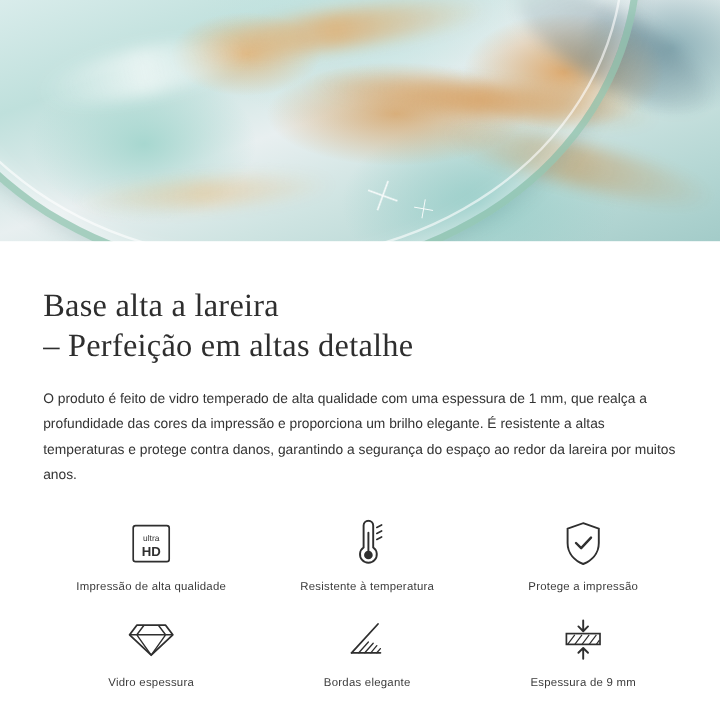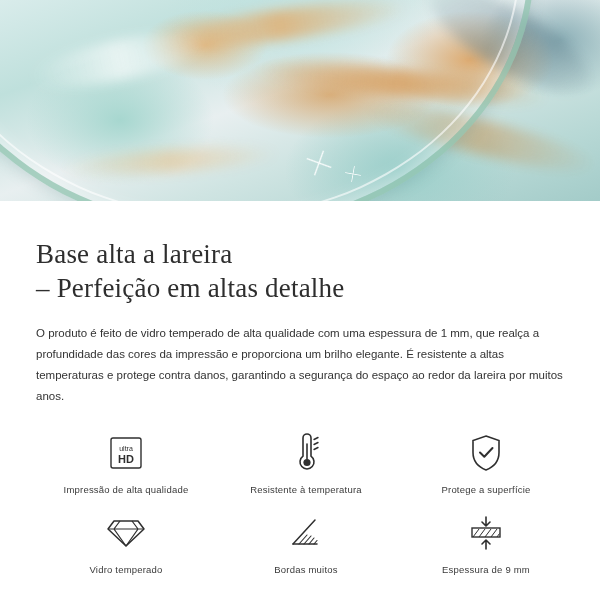--- a/index.html
+++ b/index.html
@@ -203,42 +203,42 @@
         <div class="feature-label">Resistente à temperatura</div>
       </div>
 
       <div class="feature">
         <div class="feature-icon">
           <svg width="36" height="40" viewBox="0 0 36 40">
             <path d="M18 3l13 4.5v12c0 9-6.2 14.8-13 17.5C11.2 34.3 5 28.5 5 19.5v-12L18 3z" fill="none" stroke="#2f2f2f" stroke-width="1.6"></path>
             <path d="M12 19.5l4.3 4.3L24.5 15" fill="none" stroke="#2f2f2f" stroke-width="2" stroke-linecap="round" stroke-linejoin="round"></path>
           </svg>
         </div>
-        <div class="feature-label">Protege a superfície</div>
+        <div class="feature-label">Protege a impressão</div>
       </div>
 
       <div class="feature">
         <div class="feature-icon">
           <svg width="40" height="34" viewBox="0 0 40 34">
             <path d="M8 5h24l6 8-18 17L2 13 8 5z" fill="none" stroke="#2f2f2f" stroke-width="1.5" stroke-linejoin="round"></path>
             <path d="M2 13h36M14 5l-6 8 12 17M26 5l6 8-12 17" fill="none" stroke="#2f2f2f" stroke-width="1.2"></path>
           </svg>
         </div>
-        <div class="feature-label">Vidro temperado</div>
+        <div class="feature-label">Vidro espessura</div>
       </div>
 
       <div class="feature">
         <div class="feature-icon">
           <svg width="38" height="34" viewBox="0 0 38 34">
             <path d="M6 28L28 4" stroke="#2f2f2f" stroke-width="1.5" stroke-linecap="round"></path>
             <path d="M6 28h24" stroke="#2f2f2f" stroke-width="1.5" stroke-linecap="round"></path>
             <path d="M12 28l8-9M17 28l7-8M22 28l5-6M27 28l3-3.5" stroke="#2f2f2f" stroke-width="1.1" stroke-linecap="round"></path>
           </svg>
         </div>
-        <div class="feature-label">Bordas muitos</div>
+        <div class="feature-label">Bordas elegante</div>
       </div>
 
       <div class="feature">
         <div class="feature-icon">
           <svg width="40" height="36" viewBox="0 0 40 36">
             <path d="M20 2v8M16 7l4 4 4-4" fill="none" stroke="#2f2f2f" stroke-width="1.6" stroke-linecap="round" stroke-linejoin="round"></path>
             <rect x="6" y="13" width="28" height="9" fill="none" stroke="#2f2f2f" stroke-width="1.4"></rect>
             <path d="M7 22l6-8M13 22l6-8M19 22l6-8M25 22l6-8M31 22l2.5-3.5" stroke="#2f2f2f" stroke-width="1"></path>
             <path d="M20 34v-8M16 29l4-4 4 4" fill="none" stroke="#2f2f2f" stroke-width="1.6" stroke-linecap="round" stroke-linejoin="round"></path>
           </svg>

